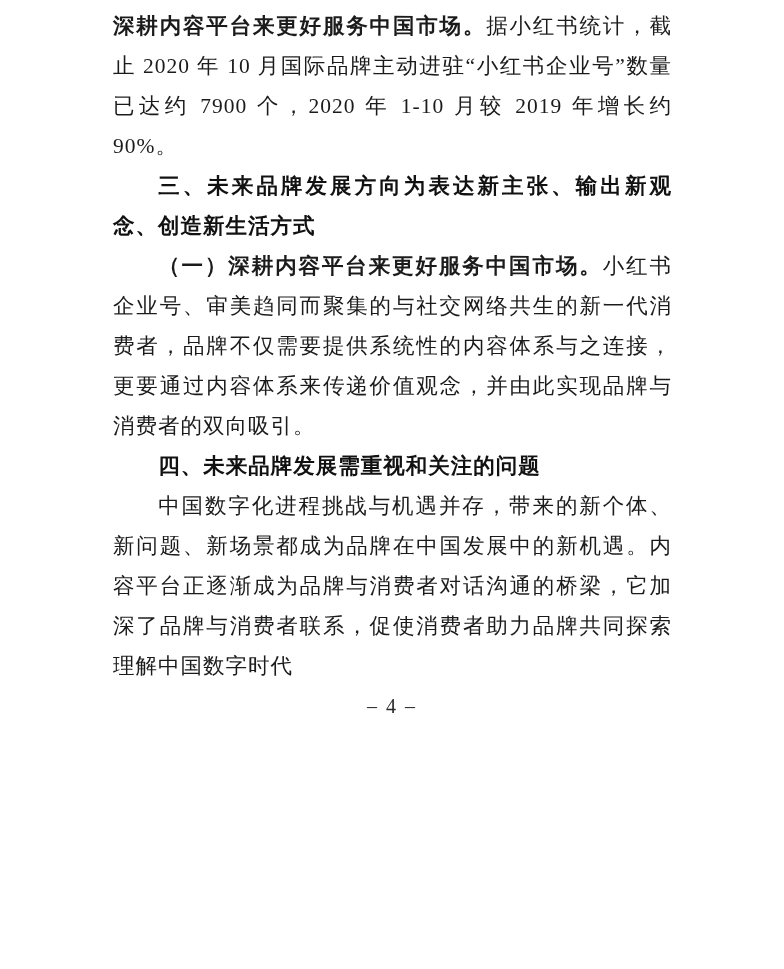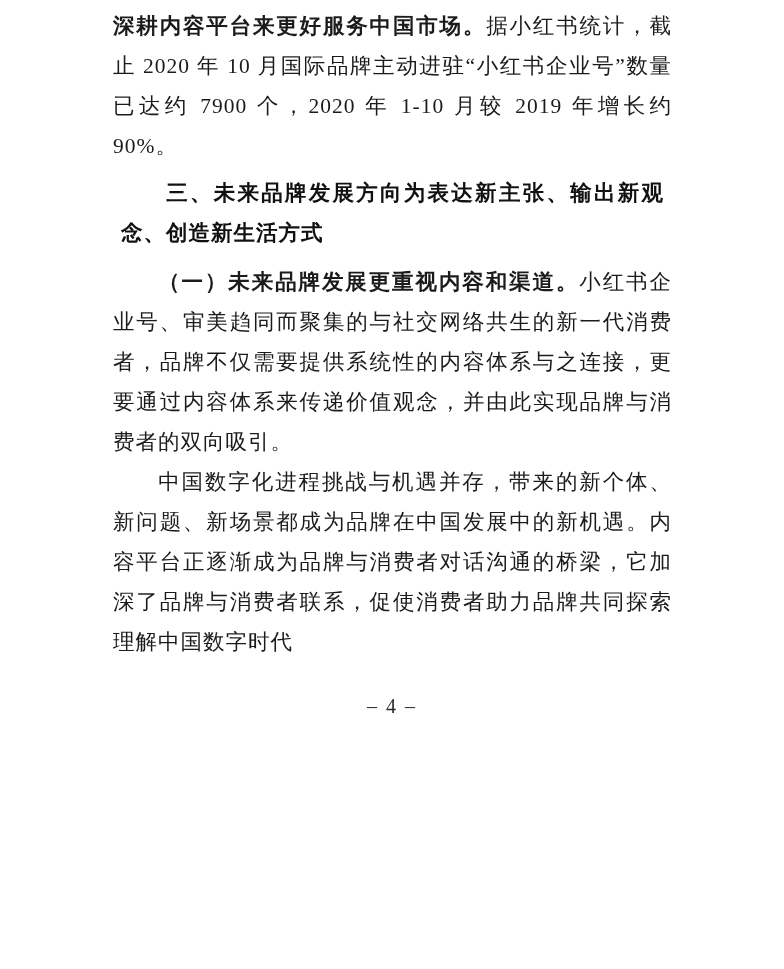--- a/index.html
+++ b/index.html
@@ -33,28 +33,28 @@
     text-align: justify;
     font-family: "Liberation Serif", "DejaVu Serif", serif;
   }
   .para.indent {
     text-indent: 2.1em;
   }
   .para .lead-bold {
     font-weight: bold;
   }
   .heading {
-    margin: 8px;
+    margin: 0;
     font-size: 21.5px;
     line-height: 40px;
     letter-spacing: 1px;
     text-align: justify;
     text-indent: 2.1em;
     font-weight: bold;
-    font-family: Liberation Mono, monospace;
+    font-family: Liberation Serif, serif;
     color: #111111;
   }
   .footer {
     position: absolute;
     bottom: 12px;
     left: 0;
     width: 100%;
     text-align: center;
     font-size: 20px;
     line-height: 24px;
@@ -66,23 +66,24 @@
 </head>
 <body>
 
 <div class="page">
 
   <p class="para"><span class="lead-bold">深耕内容平台来更好服务中国市场。</span><span>据小红书统计，截止 2020 年 10 月国际品牌主动进驻“小红书企业号”数量已达约 7900 个，2020 年 1-10 月较 2019 年增长约 90%。</span></p>
 
   <p class="heading">三、未来品牌发展方向为表达新主张、输出新观念、创造新生活方式</p>
 
 
-  <p class="para indent"><span class="lead-bold">（一）未来品牌发展更重视内容和渠道。</span><span>小红书企业号、审美趋同而聚集的与社交网络共生的新一代消费者，品牌不仅需要提供系统性的内容体系与之连接，更要通过内容体系来传递价值观念，并由此实现品牌与消费者的双向吸引。</span></p>
+  <p class="para indent"><span class="lead-bold">（一）深耕内容平台来更好服务中国市场。</span><span>小红书企业号、审美趋同而聚集的与社交网络共生的新一代消费者，品牌不仅需要提供系统性的内容体系与之连接，更要通过内容体系来传递价值观念，并由此实现品牌与消费者的双向吸引。</span></p>
 
 
+  <p class="heading">四、未来品牌发展需重视和关注的问题</p>
 
   <p class="para indent"><span>中国数字化进程挑战与机遇并存，带来的新个体、新问题、新场景都成为品牌在中国发展中的新机遇。内容平台正逐渐成为品牌与消费者对话沟通的桥梁，它加深了品牌与消费者联系，促使消费者助力品牌共同探索理解中国数字时代</span></p>
 
   <div class="footer">
     <span>– 4 –</span>
   </div>
 
 </div>
 
 </body></html>

